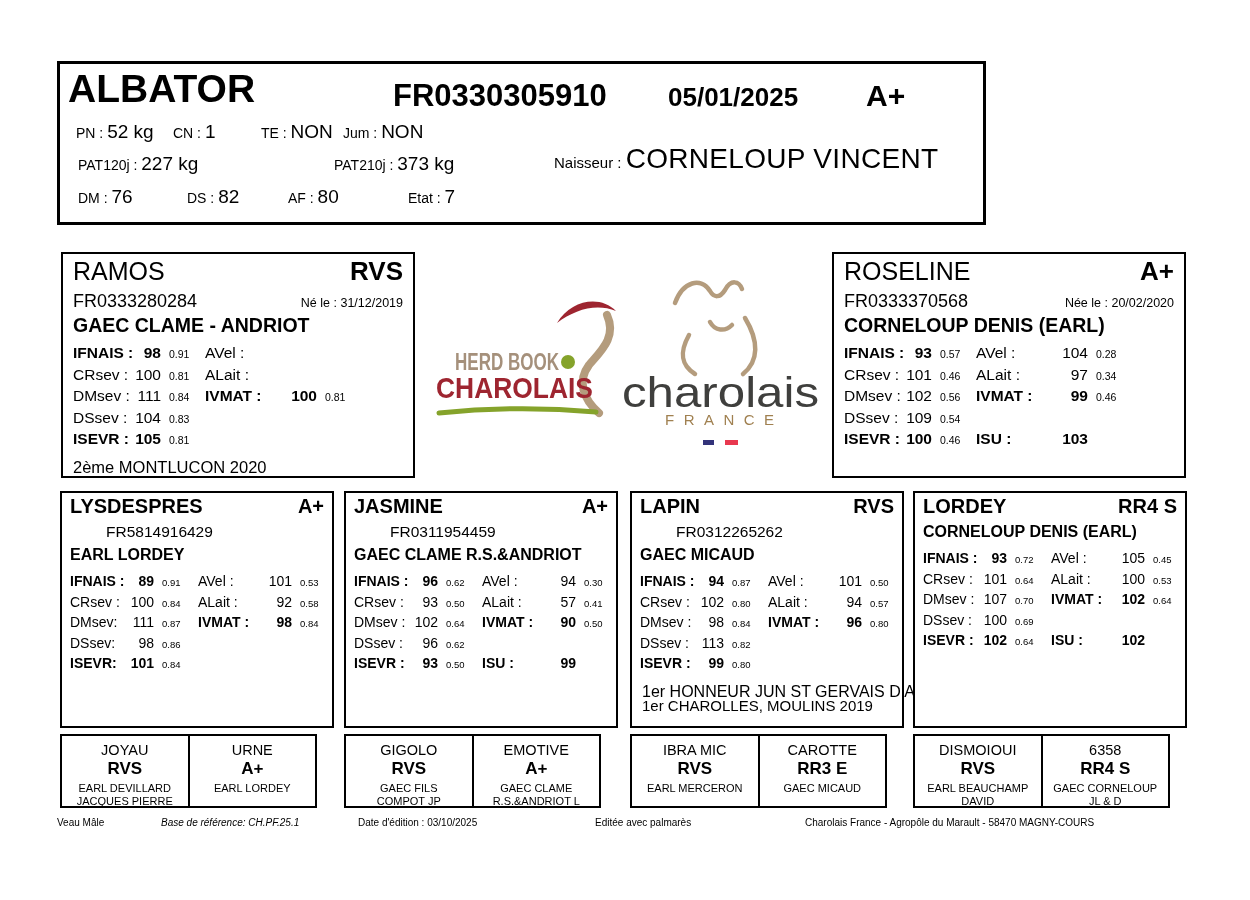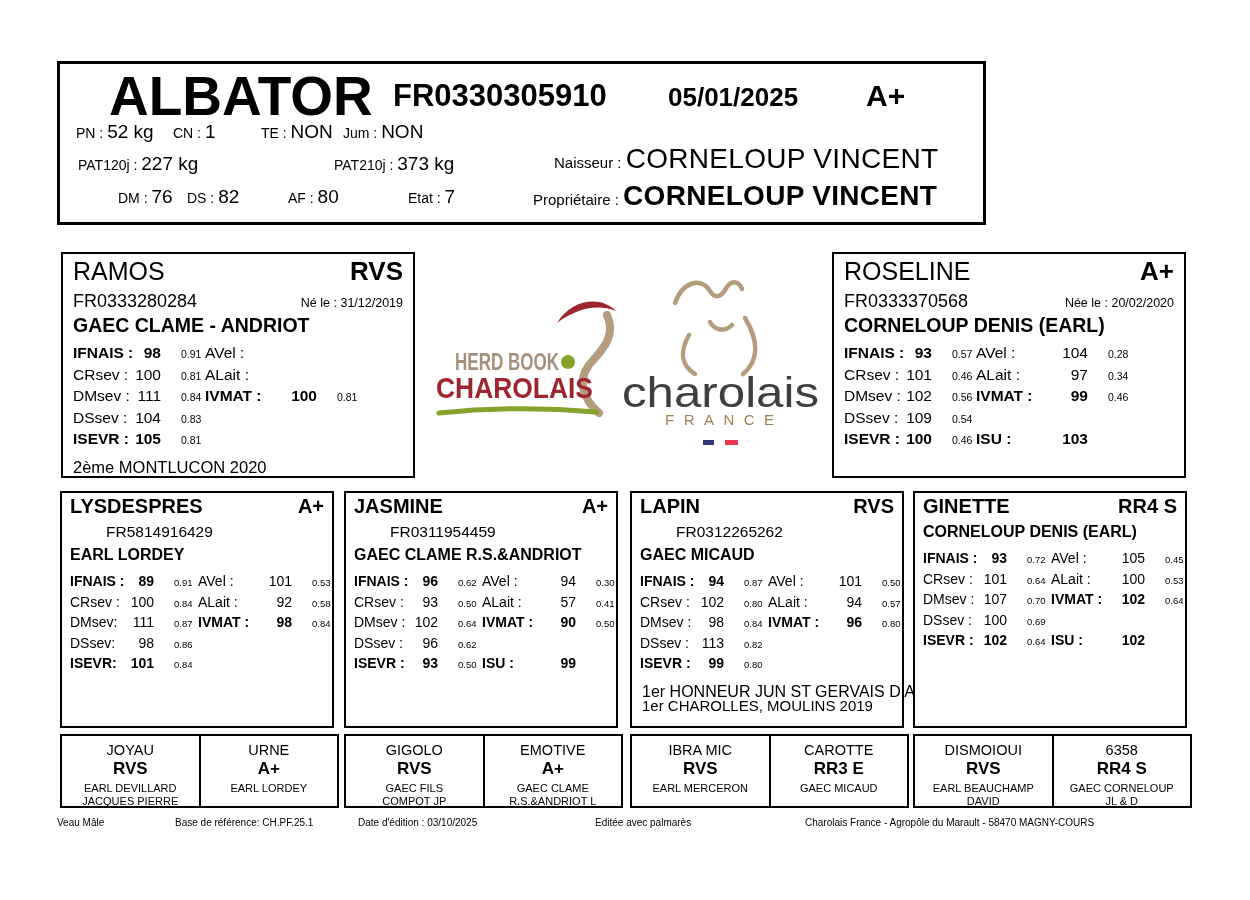--- a/index.html
+++ b/index.html
@@ -6,21 +6,21 @@
   html,body { width:1250px; height:900px; }
   body {
     position:relative; background:#ffffff; color:#000;
     font-family:"Liberation Sans", sans-serif; overflow:hidden;
     -webkit-font-smoothing:antialiased;
   }
 
   
   .header-box { position:absolute; left:57px; top:61px; width:929px; height:164px; border:3px solid #000; }
   .hgroup { position:absolute; white-space:nowrap; }
-  .h-name { font-size:55px; font-weight:bold; line-height:1; letter-spacing:0;margin-left:41px; }
+  .h-name { font-size:39px; font-weight:bold; line-height:1; letter-spacing:0; }
   .h-id { font-size:31px; font-weight:bold; line-height:1; }
   .h-date { font-size:26px; font-weight:bold; line-height:1; }
   .h-status { font-size:30px; font-weight:bold; line-height:1; }
   .hlabel { font-size:14px; }
   .hvalue { font-size:19px; }
   .hlabel2 { font-size:15px; }
   .hbig { font-size:28px; letter-spacing:.3px; }
   .hbig.b { font-weight:bold; }
 
   
@@ -47,25 +47,25 @@
   .gp-box .box-breeder { font-size:16px; font-weight:bold; margin-top:5px; white-space:nowrap; }
   .gp-box .box-stats { margin-top:8px; }
   .gp-box .stat-row { grid-template-columns:54px 30px 44px 60px 34px 1fr; font-size:14px; line-height:18.5px; }
   .gp-box .stat-acc { font-size:9.5px; }
   .gp-box .box-awards { position:absolute; left:10px; right:6px; bottom:12px; }
   .gp-box .award-s { font-size:16px; line-height:11px; white-space:nowrap; }
   .gp-box .award-l { font-size:15px; line-height:17px; white-space:nowrap; }
 
   .stat-row { display:grid; align-items:baseline; white-space:nowrap; }
   .stat-value { text-align:right; }
-  .stat-acc { padding-left:20px; }
+  .stat-acc { padding-left:8px; }
   .b { font-weight:bold; }
 
   
-  .ggp-pair { position:absolute; top:734px; width:279px; height:74px; border:2.5px solid #000; display:flex; background:#fff; }
+  .ggp-pair { position:absolute; top:734px; width:257px; height:74px; border:2.5px solid #000; display:flex; background:#fff; }
   .ggp-cell { flex:1 1 0; text-align:center; padding-top:6px; overflow:hidden; }
   .ggp-cell.divider { border-right:2.5px solid #000; }
   .ggp-name { font-size:14.5px; }
   .ggp-status { font-size:17px; font-weight:bold; margin-top:1px; }
   .ggp-breeder { font-size:11px; line-height:12.5px; margin-top:3px; }
 
   
   .footer-item { position:absolute; top:817px; font-size:10px; white-space:nowrap; }
 
   
@@ -83,25 +83,24 @@
 
   <div class="hgroup" style="left:16px; top:57px;"><span class="hlabel">PN : </span><span class="hvalue">52 kg</span></div>
   <div class="hgroup" style="left:113px; top:57px;"><span class="hlabel">CN : </span><span class="hvalue">1</span></div>
   <div class="hgroup" style="left:201px; top:57px;"><span class="hlabel">TE : </span><span class="hvalue">NON</span></div>
   <div class="hgroup" style="left:283px; top:57px;"><span class="hlabel">Jum : </span><span class="hvalue">NON</span></div>
 
   <div class="hgroup" style="left:18px; top:89px;"><span class="hlabel">PAT120j : </span><span class="hvalue">227 kg</span></div>
   <div class="hgroup" style="left:274px; top:89px;"><span class="hlabel">PAT210j : </span><span class="hvalue">373 kg</span></div>
   <div class="hgroup" style="left:494px; top:79px;"><span class="hlabel2">Naisseur : </span><span class="hbig">CORNELOUP VINCENT</span></div>
 
-  <div class="hgroup" style="left:18px; top:122px;margin-left:40px;"><span class="hlabel">DM : </span><span class="hvalue">76</span></div>
+  <div class="hgroup" style="left:18px; top:122px;"><span class="hlabel">DM : </span><span class="hvalue">76</span></div>
   <div class="hgroup" style="left:127px; top:122px;"><span class="hlabel">DS : </span><span class="hvalue">82</span></div>
   <div class="hgroup" style="left:228px; top:122px;"><span class="hlabel">AF : </span><span class="hvalue">80</span></div>
   <div class="hgroup" style="left:348px; top:122px;"><span class="hlabel">Etat : </span><span class="hvalue">7</span></div>
-  <div class="hgroup" style="left:473px; top:116px;"><span class="hlabel2">Propriétaire : </span><span class="hbig b">CORNELOUP VINCENT</span></div>
 </div>
 
 <div class="logo" style="left:435px; top:293px; width:195px; height:128px;">
   <svg width="195" height="128" viewBox="0 0 195 128">
     <path d="M 122 30 C 136 6 166 2 181 18 C 162 10 140 16 122 30 Z" fill="#9e2530"></path>
     <path d="M 172 22 C 182 44 166 58 154 72 C 142 88 148 106 164 120" fill="none" stroke-width="8" stroke-linecap="round" stroke="#b49c7d"></path>
     <text x="20" y="77" font-size="24" font-weight="bold" textLength="104" lengthAdjust="spacingAndGlyphs" fill="#a5907b">HERD BOOK</text>
     <circle cx="133" cy="69" r="7" fill="#85a32b"></circle>
     <text x="1" y="105" font-size="30" font-weight="bold" textLength="157" lengthAdjust="spacingAndGlyphs" fill="#9e2530">CHAROLAIS</text>
     <path d="M 4 120 Q 82 112 161 119" fill="none" stroke-width="5" stroke-linecap="round" stroke="#85a32b"></path>
@@ -389,21 +388,21 @@
       </div>
     </div>
   <div class="box-awards">
       <div class="award award-s">1er HONNEUR JUN ST GERVAIS D AUVERGNE 2017</div>
       <div class="award award-l">1er  CHAROLLES, MOULINS 2019</div>
     </div>
 </section>
 
 <section class="box gp-box" style="left:913px; top:491px;">
   <div class="box-head">
-    <span class="box-name">GINETTE</span>
+    <span class="box-name">LORDEY</span>
     <span class="box-status">RR4 S</span>
   </div>
   <div class="box-breeder">CORNELOUP DENIS (EARL)</div>
   <div class="box-stats">
       <div class="stat-row">
         <span class="stat-label b">IFNAIS :</span>
         <span class="stat-value b">93</span>
         <span class="stat-acc">0.72</span>
         <span class="stat-label">AVel :</span>
         <span class="stat-value">105</span>
@@ -515,16 +514,16 @@
     <div class="ggp-name">6358</div>
     <div class="ggp-status">RR4 S</div>
     <div class="ggp-breeder">
       <div>GAEC CORNELOUP</div>
       <div>JL &amp; D</div>
     </div>
   </div>
 </div>
 
 <div class="footer-item" style="left:57px;">Veau Mâle</div>
-<div class="footer-item" style="left:175px;">Base de référence: CH.PF.25.1</div>
+<div class="footer-item" style="left:161px;font-style:italic;">Base de référence: CH.PF.25.1</div>
 <div class="footer-item" style="left:358px;">Date d'édition : 03/10/2025</div>
 <div class="footer-item" style="left:595px;">Editée avec palmarès</div>
 <div class="footer-item" style="left:805px;">Charolais France - Agropôle du Marault - 58470 MAGNY-COURS</div>
 
 </body></html>

